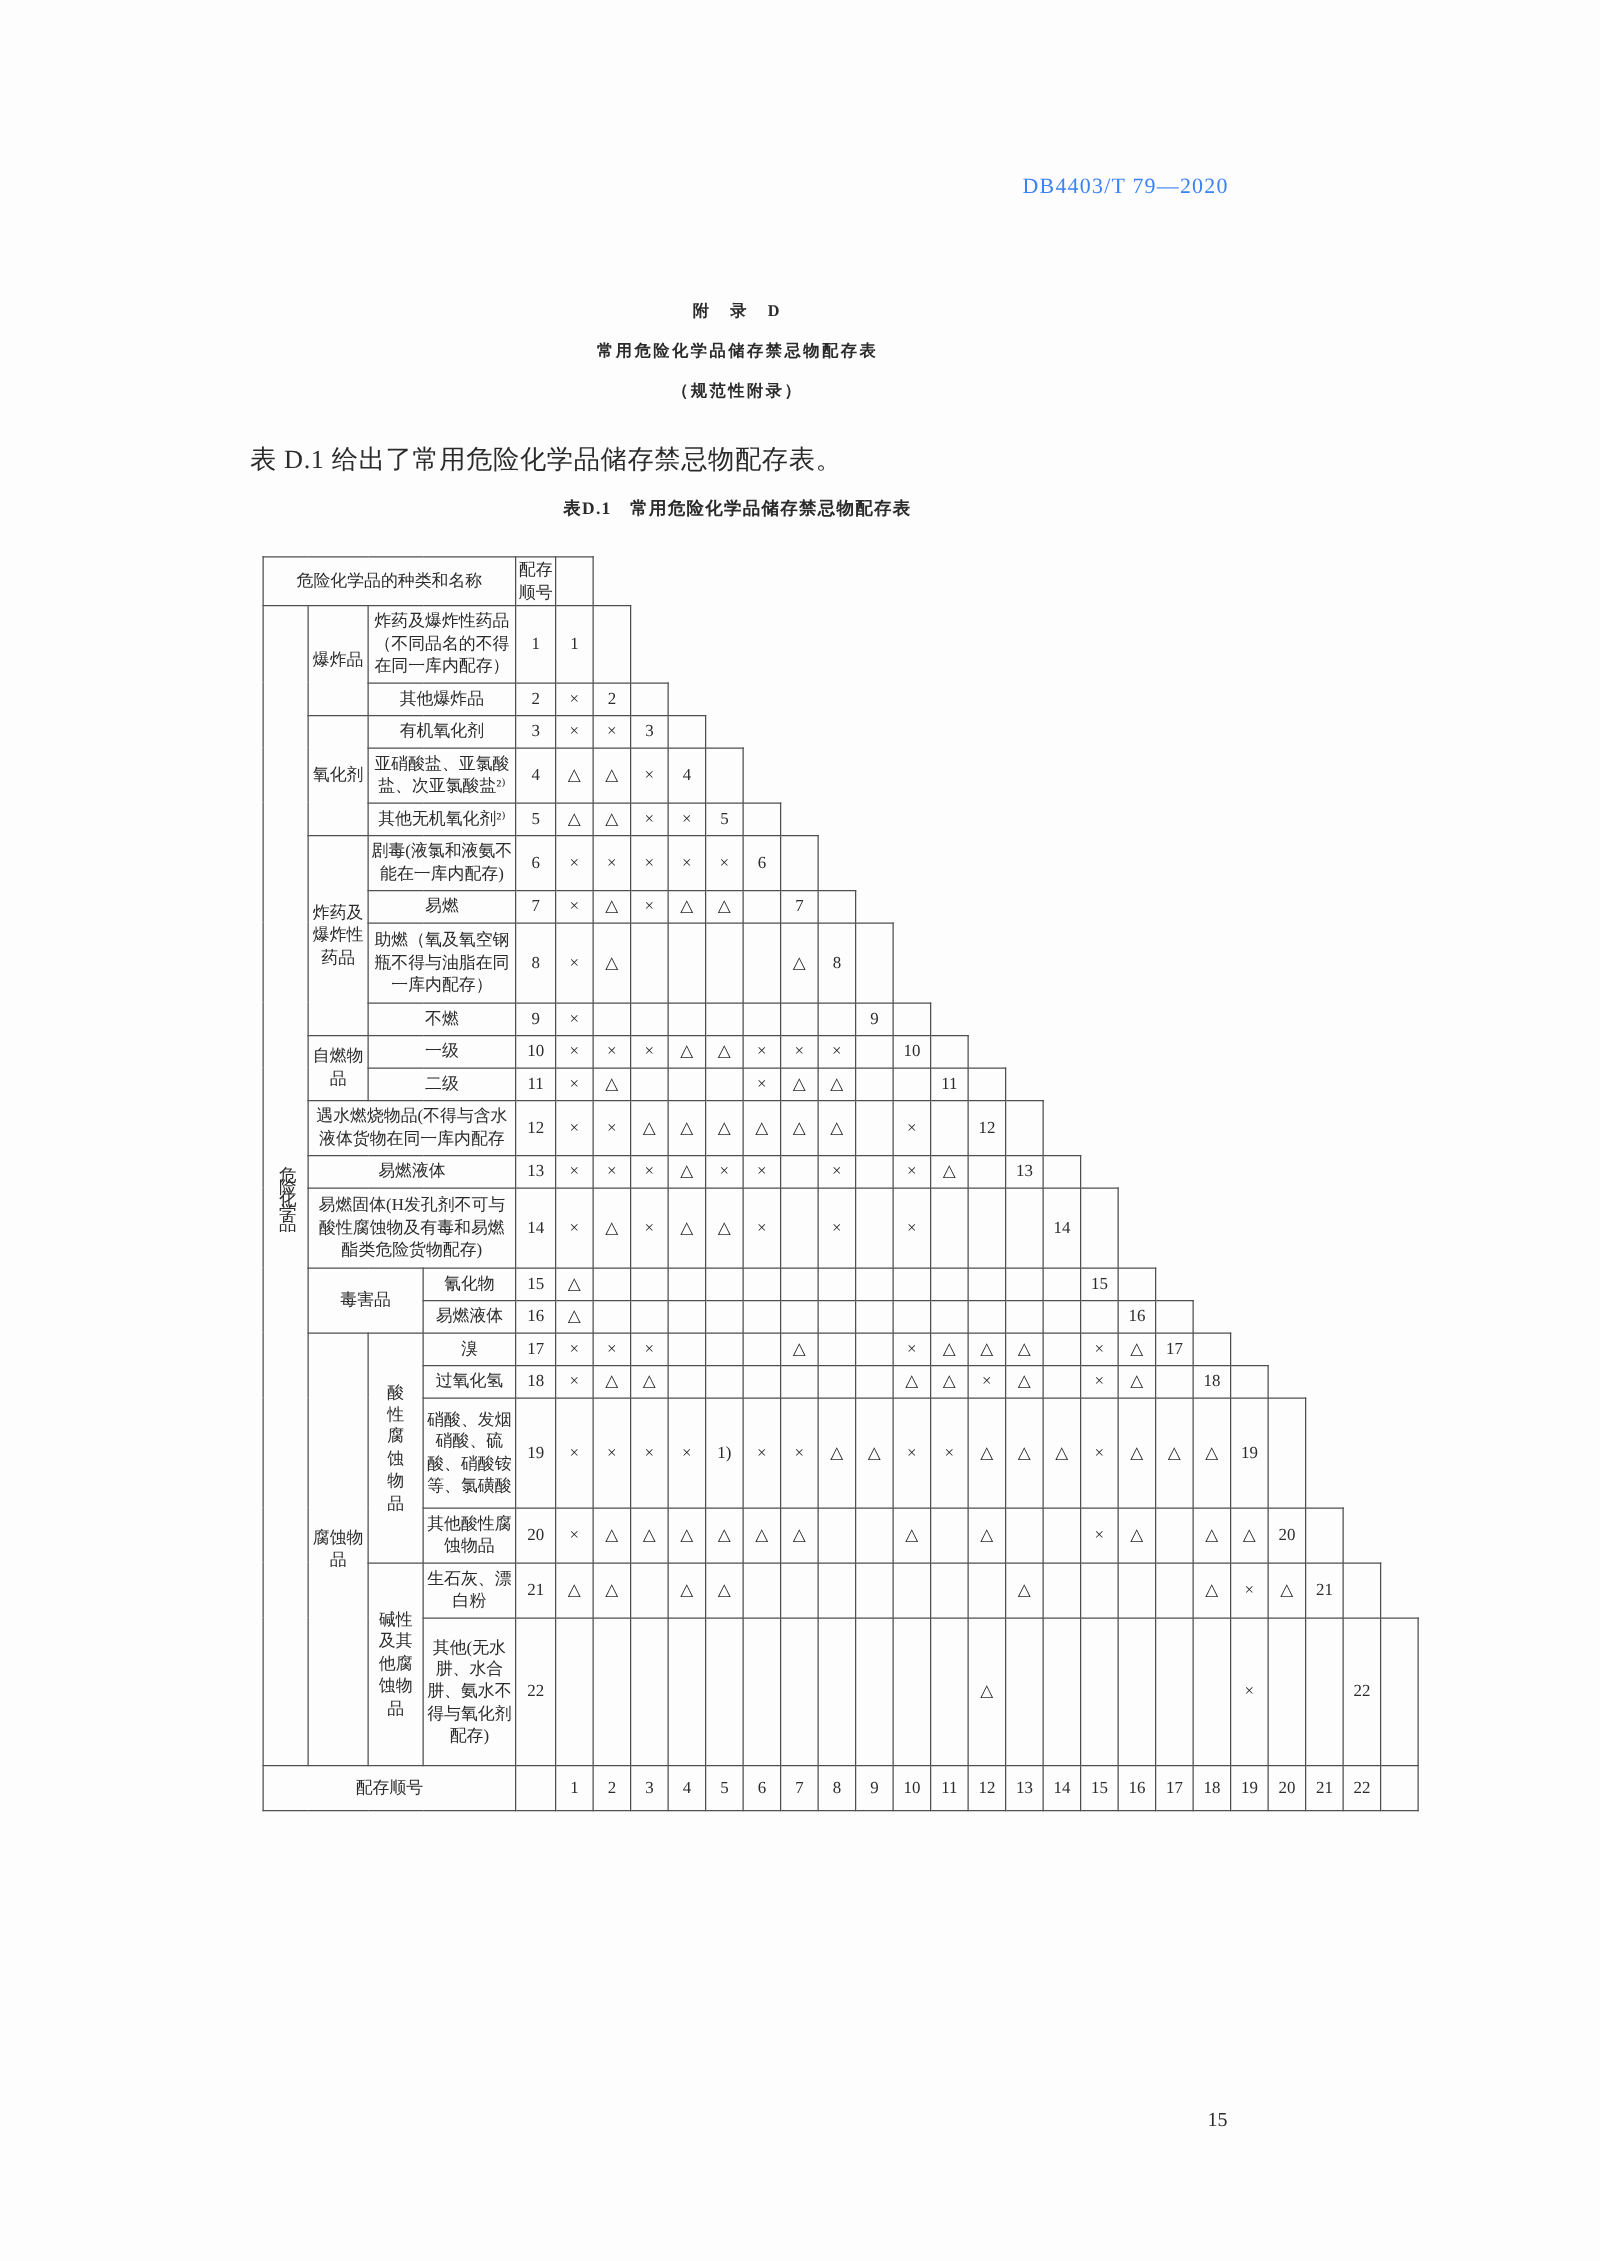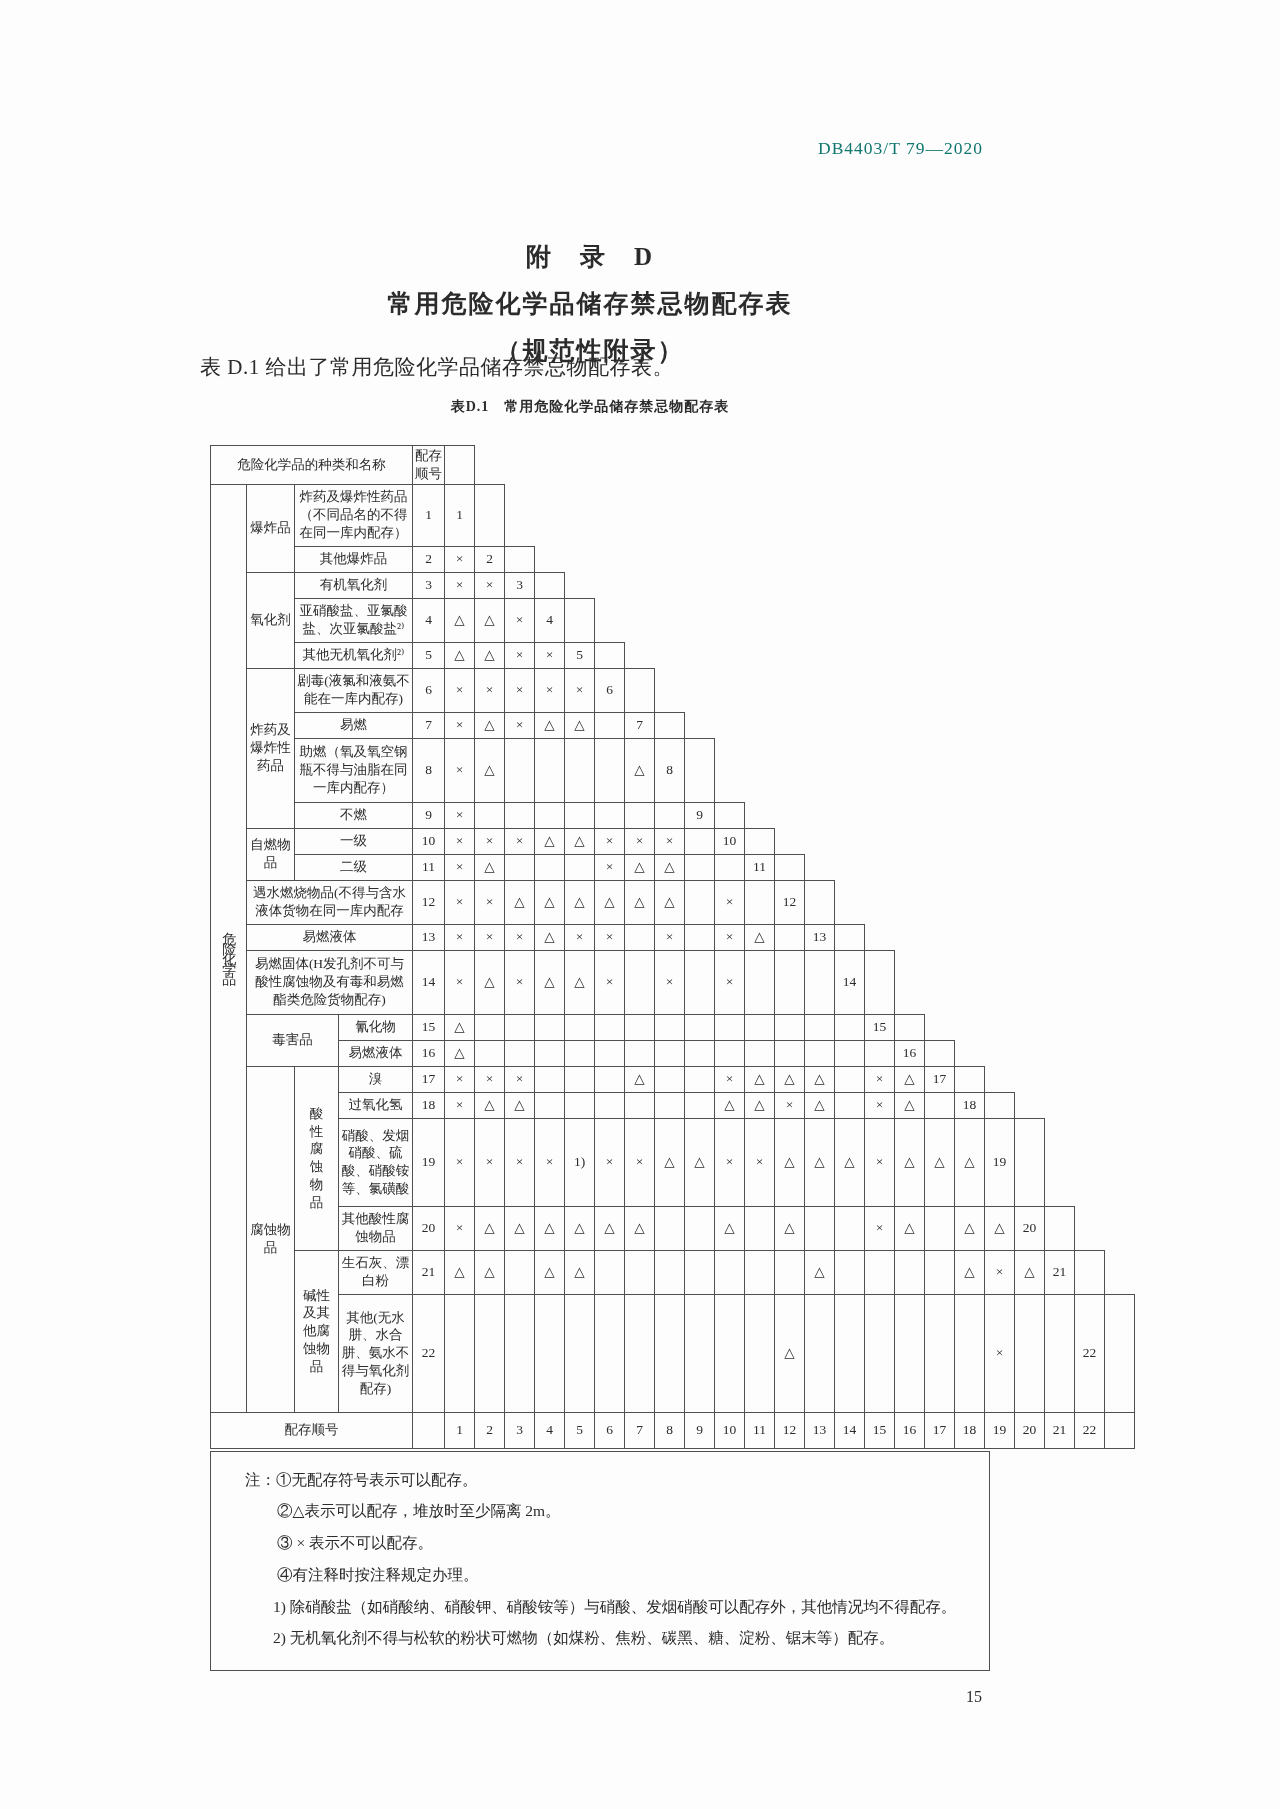--- a/index.html
+++ b/index.html
@@ -1,21 +1,21 @@
 <!DOCTYPE html>
 <html><head>
 <meta charset="utf-8">
 <style>
   html,body{margin:0;padding:0;background:#d9d9d9;}
   .page{position:relative;width:1280px;height:1809px;background:#fdfdfd;margin:0 auto;
         font-family:"Liberation Serif","DejaVu Serif",serif;color:#2b2b2b;overflow:hidden;}
   .doc-number{position:absolute;top:138px;left:818px;width:200px;font-size:17.5px;
-        letter-spacing:1px;color:#0f766e;}
+        letter-spacing:1px;color:#3b82f6;}
   .title-block{position:absolute;top:240px;left:170px;width:840px;text-align:center;}
-  .title-block div{font-weight:bold;font-size:25px;margin-bottom:14px;letter-spacing:2px;}
+  .title-block div{font-weight:bold;font-size:13px;margin-bottom:14px;letter-spacing:2px;}
   .intro{position:absolute;top:353px;left:176px;font-size:21px;letter-spacing:0.5px;margin-left:24px;}
   .caption{position:absolute;top:398px;left:170px;width:840px;text-align:center;
         font-weight:bold;font-size:14px;letter-spacing:1px;}
   .table-wrap{position:absolute;top:445px;left:210px;}
   table.matrix{border-collapse:collapse;table-layout:fixed;width:924px;}
   table.matrix td{border:1px solid #4f4f4f;text-align:center;vertical-align:middle;
         font-size:13.5px;line-height:1.32;padding:1px 2px;overflow:hidden;color:#2b2b2b;}
   td.th{font-size:14px;}
   td.order-h{font-size:13px;padding:1px 3px;}
   td.cat{font-size:13.5px;}
@@ -485,25 +485,17 @@
             <td class="num">17</td>
             <td class="num">18</td>
             <td class="num">19</td>
             <td class="num">20</td>
             <td class="num">21</td>
             <td class="num">22</td>
             <td class="empty"></td>
           </tr>
         </tbody>
     </table>
-    <div class="notes" id="notes-box">
-        <div class="n-line"><span>注：</span>①无配存符号表示可以配存。</div>
-        <div class="n-line na">②△表示可以配存，堆放时至少隔离 2m。</div>
-        <div class="n-line na">③ × 表示不可以配存。</div>
-        <div class="n-line na">④有注释时按注释规定办理。</div>
-        <div class="n-line nb">1) 除硝酸盐（如硝酸纳、硝酸钾、硝酸铵等）与硝酸、发烟硝酸可以配存外，其他情况均不得配存。</div>
-        <div class="n-line nb">2) 无机氧化剂不得与松软的粉状可燃物（如煤粉、焦粉、碳黑、糖、淀粉、锯末等）配存。</div>
-      </div>
   </div>
 
   <div class="pagenum">15</div>
 
 </div>
 
 </body></html>

